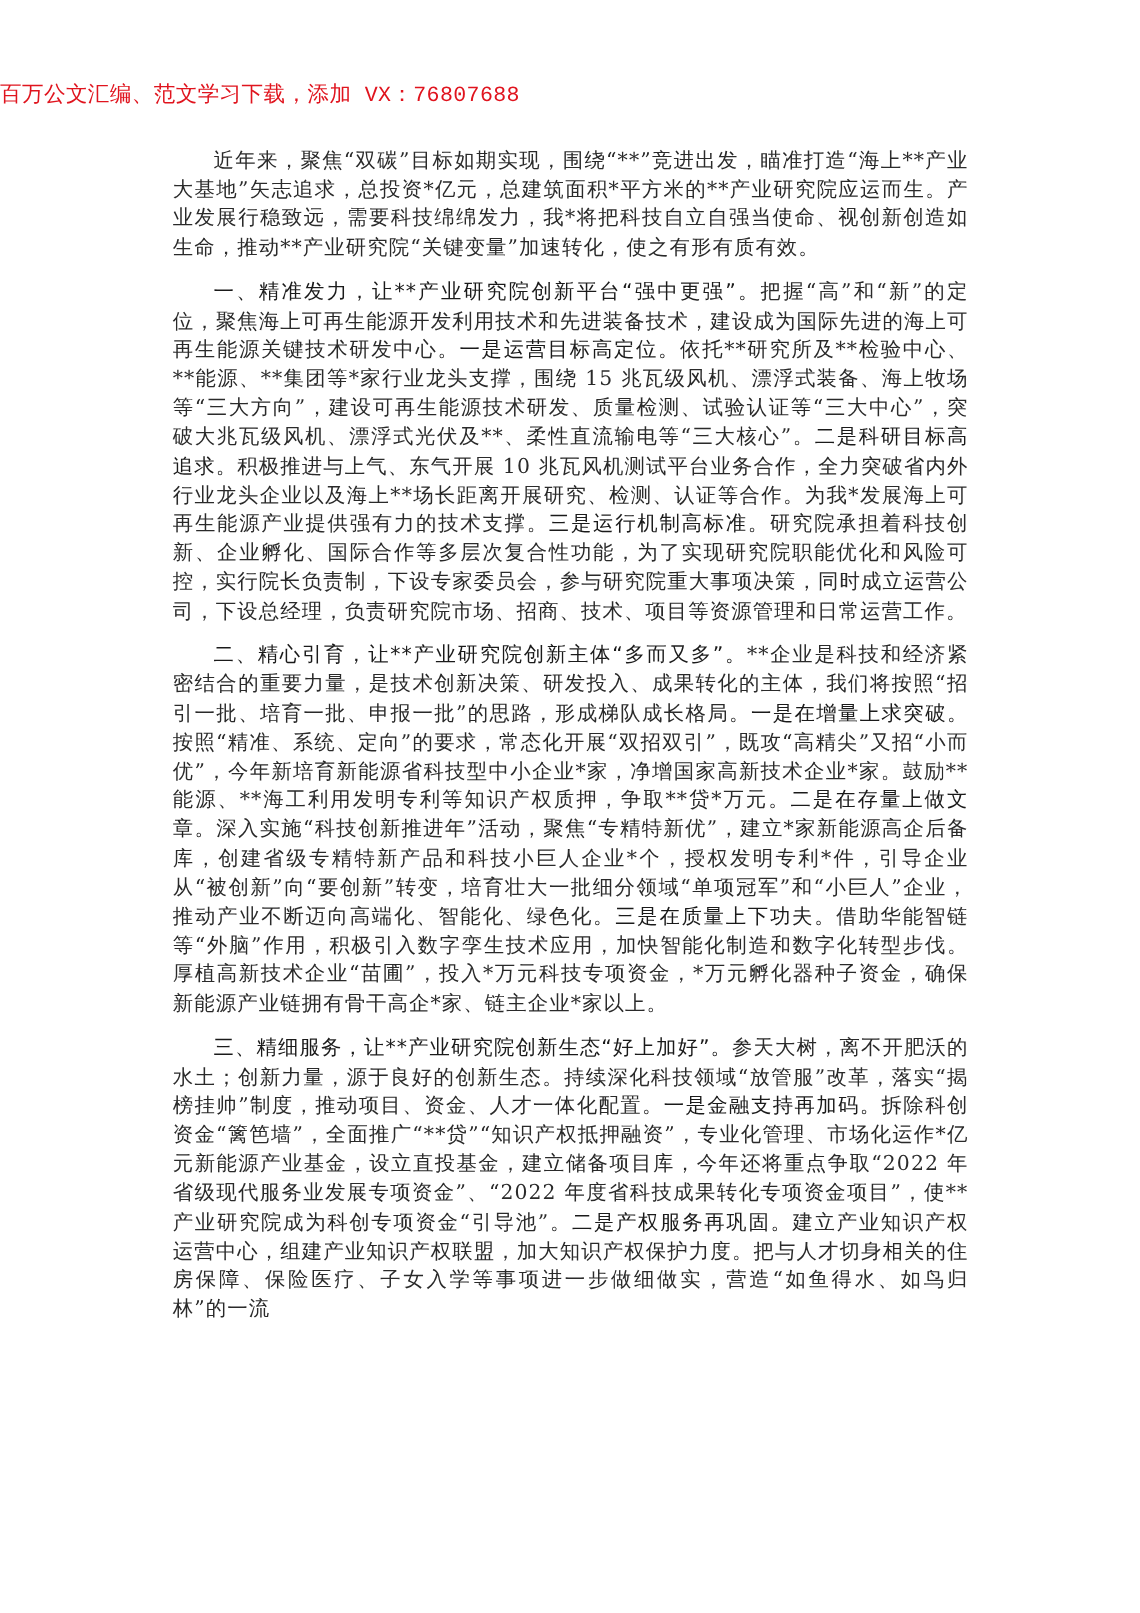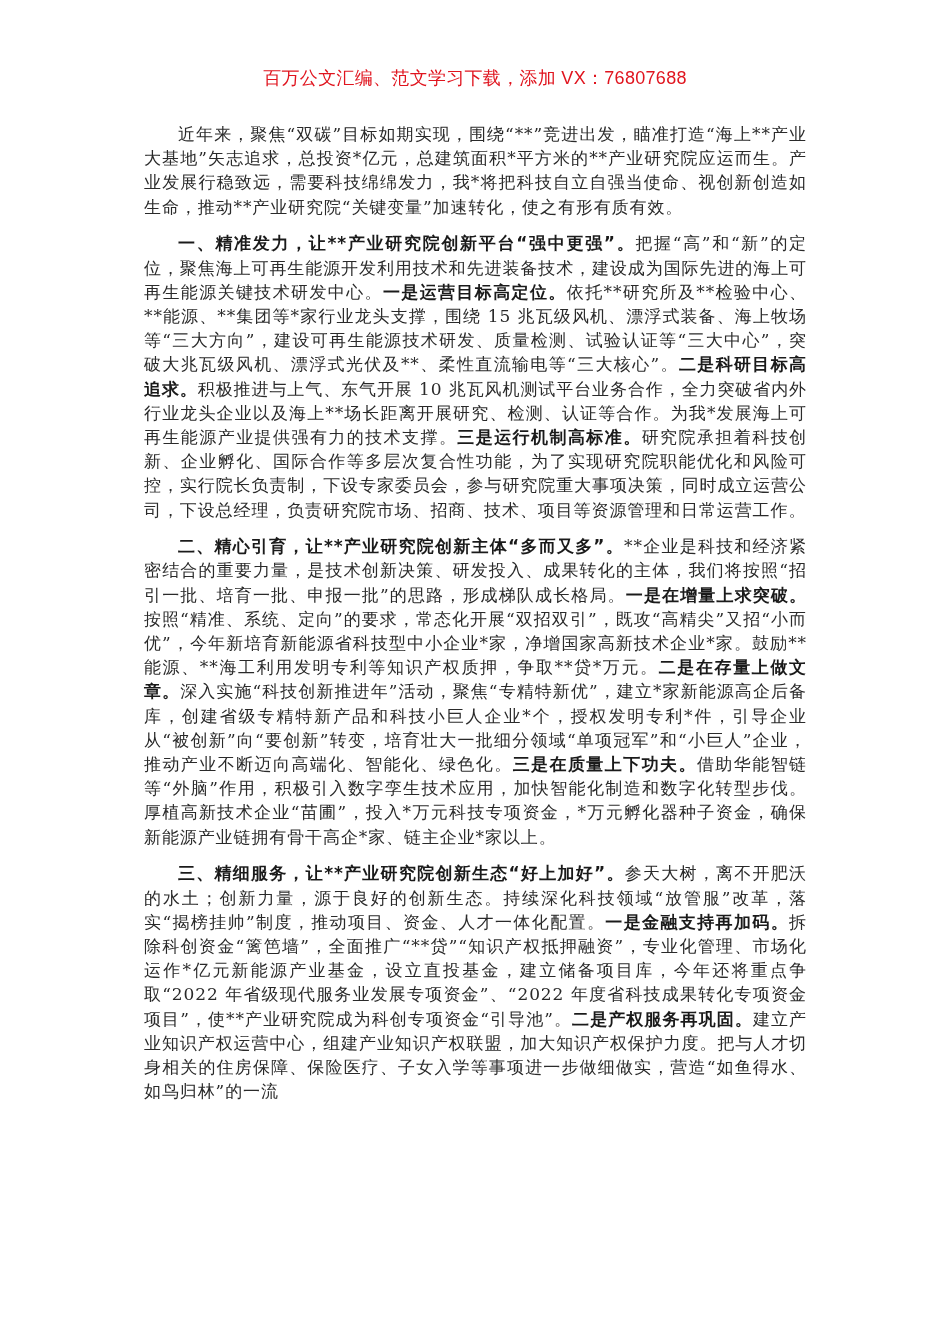--- a/index.html
+++ b/index.html
@@ -1,26 +1,26 @@
 <!DOCTYPE html>
 <html><head>
 <meta charset="utf-8">
 <style>
   html, body { margin: 0; padding: 0; background: #ffffff; }
   body { width: 950px; height: 1344px; position: relative; overflow: hidden; }
   .header {
-    position: absolute; top: 66px; left: 0; width: 950px; text-align: center;
-    color: #e0141e; font-family: Liberation Sans, sans-serif; font-size: 18px; letter-spacing: 0.3px;
+    position: absolute; top: 66px; left: 0; width: 950px; text-align: left;
+    color: #e0141e; font-family: Liberation Mono, monospace; font-size: 18px; letter-spacing: 0.3px;
   }
   .page {
     position: absolute; top: 122px; left: 144px; width: 663px;
     font-family: "DejaVu Serif", serif; font-size: 17px; line-height: 24.2px; color: #2a2a2a;
   }
   .para { margin: 0 0 12.5px 0; text-indent: 2em; text-align: justify; text-justify: inter-character; letter-spacing: 0.9px; }
-  .b { font-weight: bold; font-family: "DejaVu Sans", sans-serif; color: #1a1a1a; }
+  .b { font-weight: normal; font-family: "DejaVu Sans", sans-serif; color: #1a1a1a; }
 </style>
 </head>
 <body>
 
 <div class="header">百万公文汇编、范文学习下载，添加 VX：76807688</div>
 
 <div class="page">
   <p class="para">
     <span>近年来，聚焦“双碳”目标如期实现，围绕“**”竞进出发，瞄准打造“海上**产业大基地”矢志追求，总投资*亿元，总建筑面积*平方米的**产业研究院应运而生。产业发展行稳致远，需要科技绵绵发力，我*将把科技自立自强当使命、视创新创造如生命，推动**产业研究院“关键变量”加速转化，使之有形有质有效。</span>
   </p>

